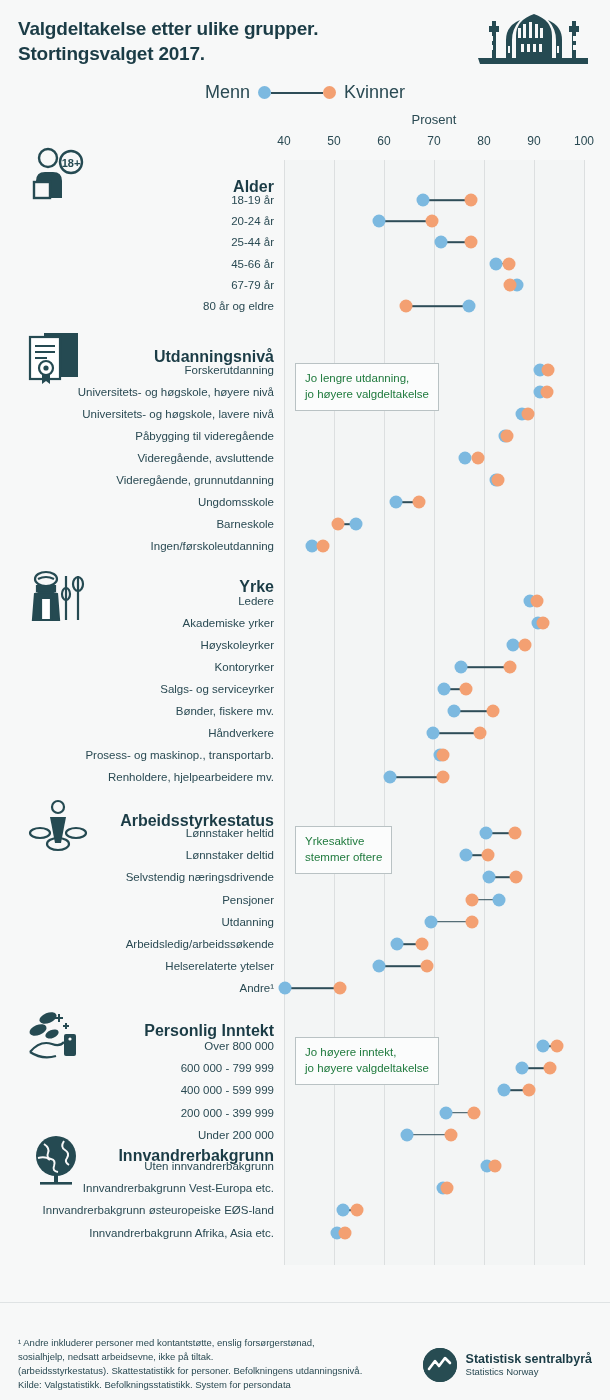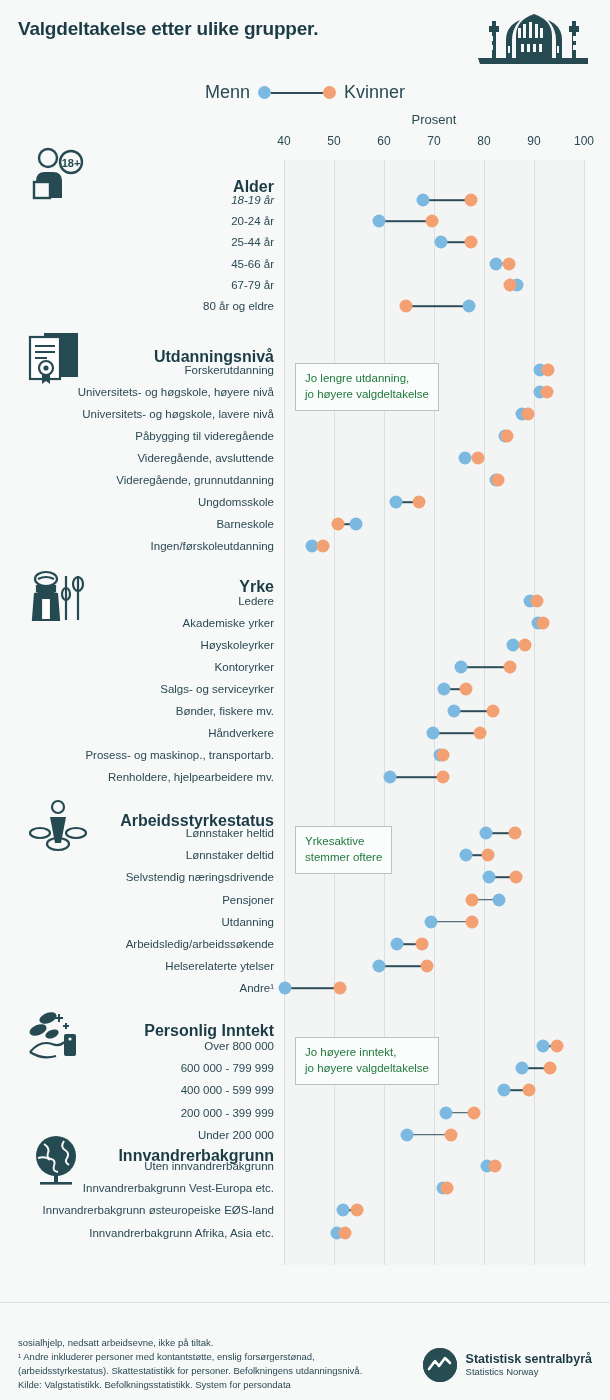--- a/index.html
+++ b/index.html
@@ -83,20 +83,21 @@
   .ssb-mark { width: 34px; height: 34px; border-radius: 50%; background: #274c52; position: relative; }
   .ssb-text-main { font-size: 12.5px; font-weight: bold; color: #1b3c46; line-height: 1.15; }
   .ssb-text-sub { font-size: 9.5px; color: #2a4a53; line-height: 1.15; }
 </style>
 </head>
 <body>
 
 <div class="header">
   <div class="title">
     <div>Valgdeltakelse etter ulike grupper.</div>
+    <div>Stortingsvalget 2017.</div>
   </div>
   <div class="parliament-icon">
     <svg viewBox="0 0 110 56" width="110" height="56">
       <g fill="#254a52">
         <path d="M0 50 h14 v-26 h-3 v-6 h3 v-5 h4 v5 h3 v6 h-3 v26 h10 v-18 q0-14 14-20 q-8 9 -8 20 v18 h4 v-22 q0-16 18-22 q18 6 18 22 v22 h4 v-18 q0-11 -8 -20 q14 6 14 20 v18 h10 v-26 h-3 v-6 h3 v-5 h4 v5 h3 v6 h-3 v26 h14 v6 h-110 z"></path>
       </g>
       <g fill="#f7f8f8">
         <rect x="12" y="28" width="3" height="5"></rect>
           <rect x="12" y="37" width="3" height="5"></rect>
         <rect x="95" y="28" width="3" height="5"></rect>
@@ -256,21 +257,21 @@
       <div class="conn" style="left: 59px; width: 14px; top: 1050.4px;"></div>
       <div class="dot blue" style="left: 59px; top: 1050.4px;"></div>
       <div class="dot orange" style="left: 73px; top: 1050.4px;"></div>
       <div class="dot blue" style="left: 53px; top: 1072.6px;"></div>
       <div class="dot orange" style="left: 61px; top: 1072.6px;"></div>
     </div>
 </div>
 
 <div id="labels-layer">
     <div class="section-head" style="top: 178px;">Alder</div>
-    <div class="row-label" style="top: 200px; font-style: italic;">18-19 år</div>
+    <div class="row-label" style="top: 200px;">18-19 år</div>
     <div class="row-label" style="top: 221.2px;">20-24 år</div>
     <div class="row-label" style="top: 242.4px;">25-44 år</div>
     <div class="row-label" style="top: 263.6px;">45-66 år</div>
     <div class="row-label" style="top: 284.8px;">67-79 år</div>
     <div class="row-label" style="top: 306px;">80 år og eldre</div>
     <div class="section-head" style="top: 348px;">Utdanningsnivå</div>
     <div class="row-label" style="top: 370px;">Forskerutdanning</div>
     <div class="row-label" style="top: 392px;">Universitets- og høgskole, høyere nivå</div>
     <div class="row-label" style="top: 414px;">Universitets- og høgskole, lavere nivå</div>
     <div class="row-label" style="top: 436px;">Påbygging til videregående</div>
@@ -388,22 +389,22 @@
       <div>stemmer oftere</div>
     </div>
     <div class="callout" style="left: 295px; top: 1037px;">
       <div>Jo høyere inntekt,</div>
       <div>jo høyere valgdeltakelse</div>
     </div>
   </div>
 
 <div class="footer-rule"></div>
 <div class="footnote">
+  <div>¹ Andre inkluderer personer med kontantstøtte, enslig forsørgerstønad,</div>
   <div>sosialhjelp, nedsatt arbeidsevne, ikke på tiltak.</div>
-  <div>¹ Andre inkluderer personer med kontantstøtte, enslig forsørgerstønad,</div>
   <div>(arbeidsstyrkestatus). Skattestatistikk for personer. Befolkningens utdanningsnivå.</div>
   <div>Kilde: Valgstatistikk. Befolkningsstatistikk. System for persondata</div>
 </div>
 <div class="ssb-logo">
   <div class="ssb-mark">
     <svg viewBox="0 0 34 34" width="34" height="34">
       <circle cx="17" cy="17" r="17" fill="#274c52"></circle>
       <path d="M6 21 L12 13 L16 18 L22 10 L27 15" stroke="#ffffff" stroke-width="2.6" fill="none" stroke-linecap="round" stroke-linejoin="round"></path>
     </svg>
   </div>

